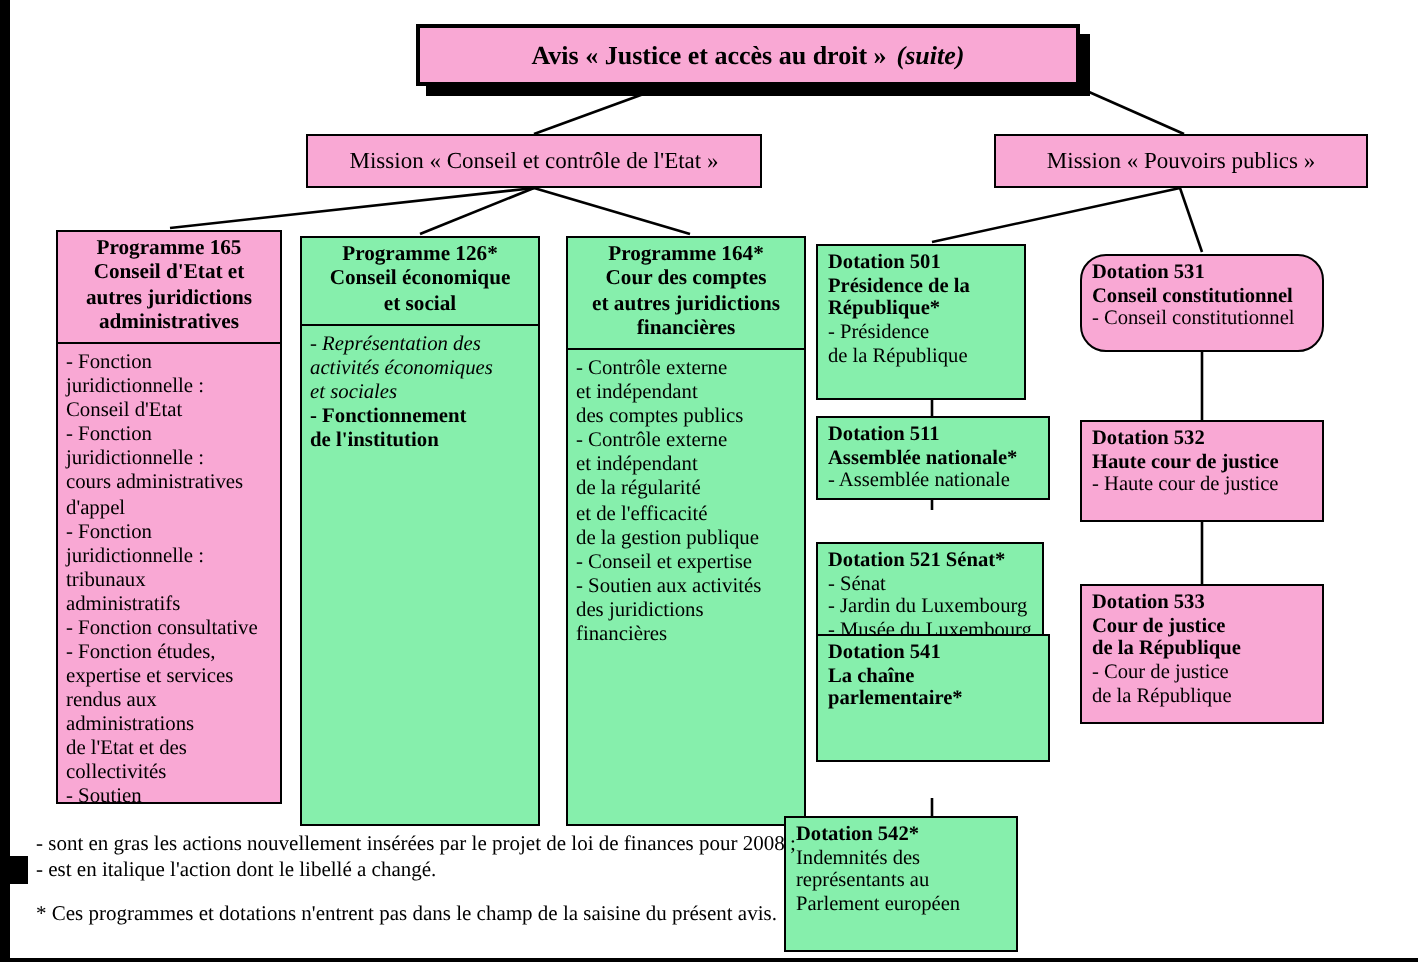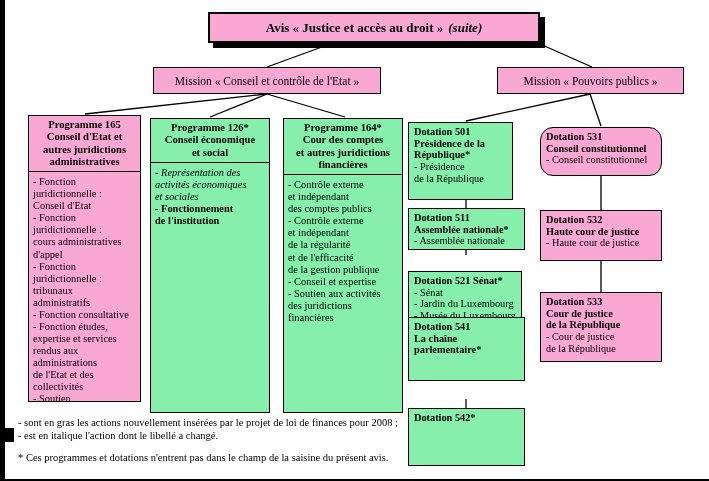--- a/index.html
+++ b/index.html
@@ -36,21 +36,21 @@
   .item{margin:0;}
   .item.italic{font-style:italic;}
   .item.bold{font-weight:bold;}
   
   .dot{padding:3px 5px;font-size:10.3px;line-height:1.13;}
   .dot-title{font-weight:bold;}
   .d501{left:408px;top:122px;width:105px;height:78px;}
   .d511{left:408px;top:208px;width:117px;height:42px;}
   .d521{left:408px;top:271px;width:114px;height:57px;}
   .d541{left:408px;top:317px;width:117px;height:64px;}
-  .d542{left:408px;top:408px;width:117px;height:58px;}
+  .d542{left:392px;top:408px;width:117px;height:68px;}
   .d531{left:540px;top:127px;width:122px;height:49px;border-radius:13px;}
   .d532{left:540px;top:210px;width:122px;height:51px;}
   .d533{left:540px;top:292px;width:122px;height:70px;}
   
   .fn{position:absolute;left:18px;font-size:10.5px;white-space:nowrap;}
   .fn1{top:417px;}
   .fn2{top:430px;}
   .fn3{top:452px;}
   
   .connectors{position:absolute;left:0;top:0;width:709px;height:481px;pointer-events:none;}
@@ -175,20 +175,23 @@
 - Jardin du Luxembourg
 - Musée du Luxembourg</div>
   </div>
   <div class="box gray dot d541">
     <div class="dot-title" data-bind="dotations.d541.title">Dotation 541
 La chaîne
 parlementaire*</div>
   </div>
   <div class="box gray dot d542">
     <div class="dot-title" data-bind="dotations.d542.title">Dotation 542*</div>
+    <div class="dot-body" data-bind="dotations.d542.body">Indemnités des
+représentants au
+Parlement européen</div>
   </div>
 
   <div class="box dot d531">
     <div class="dot-title" data-bind="dotations.d531.title">Dotation 531
 Conseil constitutionnel</div>
     <div class="dot-body" data-bind="dotations.d531.body">- Conseil constitutionnel</div>
   </div>
   <div class="box dot d532">
     <div class="dot-title" data-bind="dotations.d532.title">Dotation 532
 Haute cour de justice</div>

